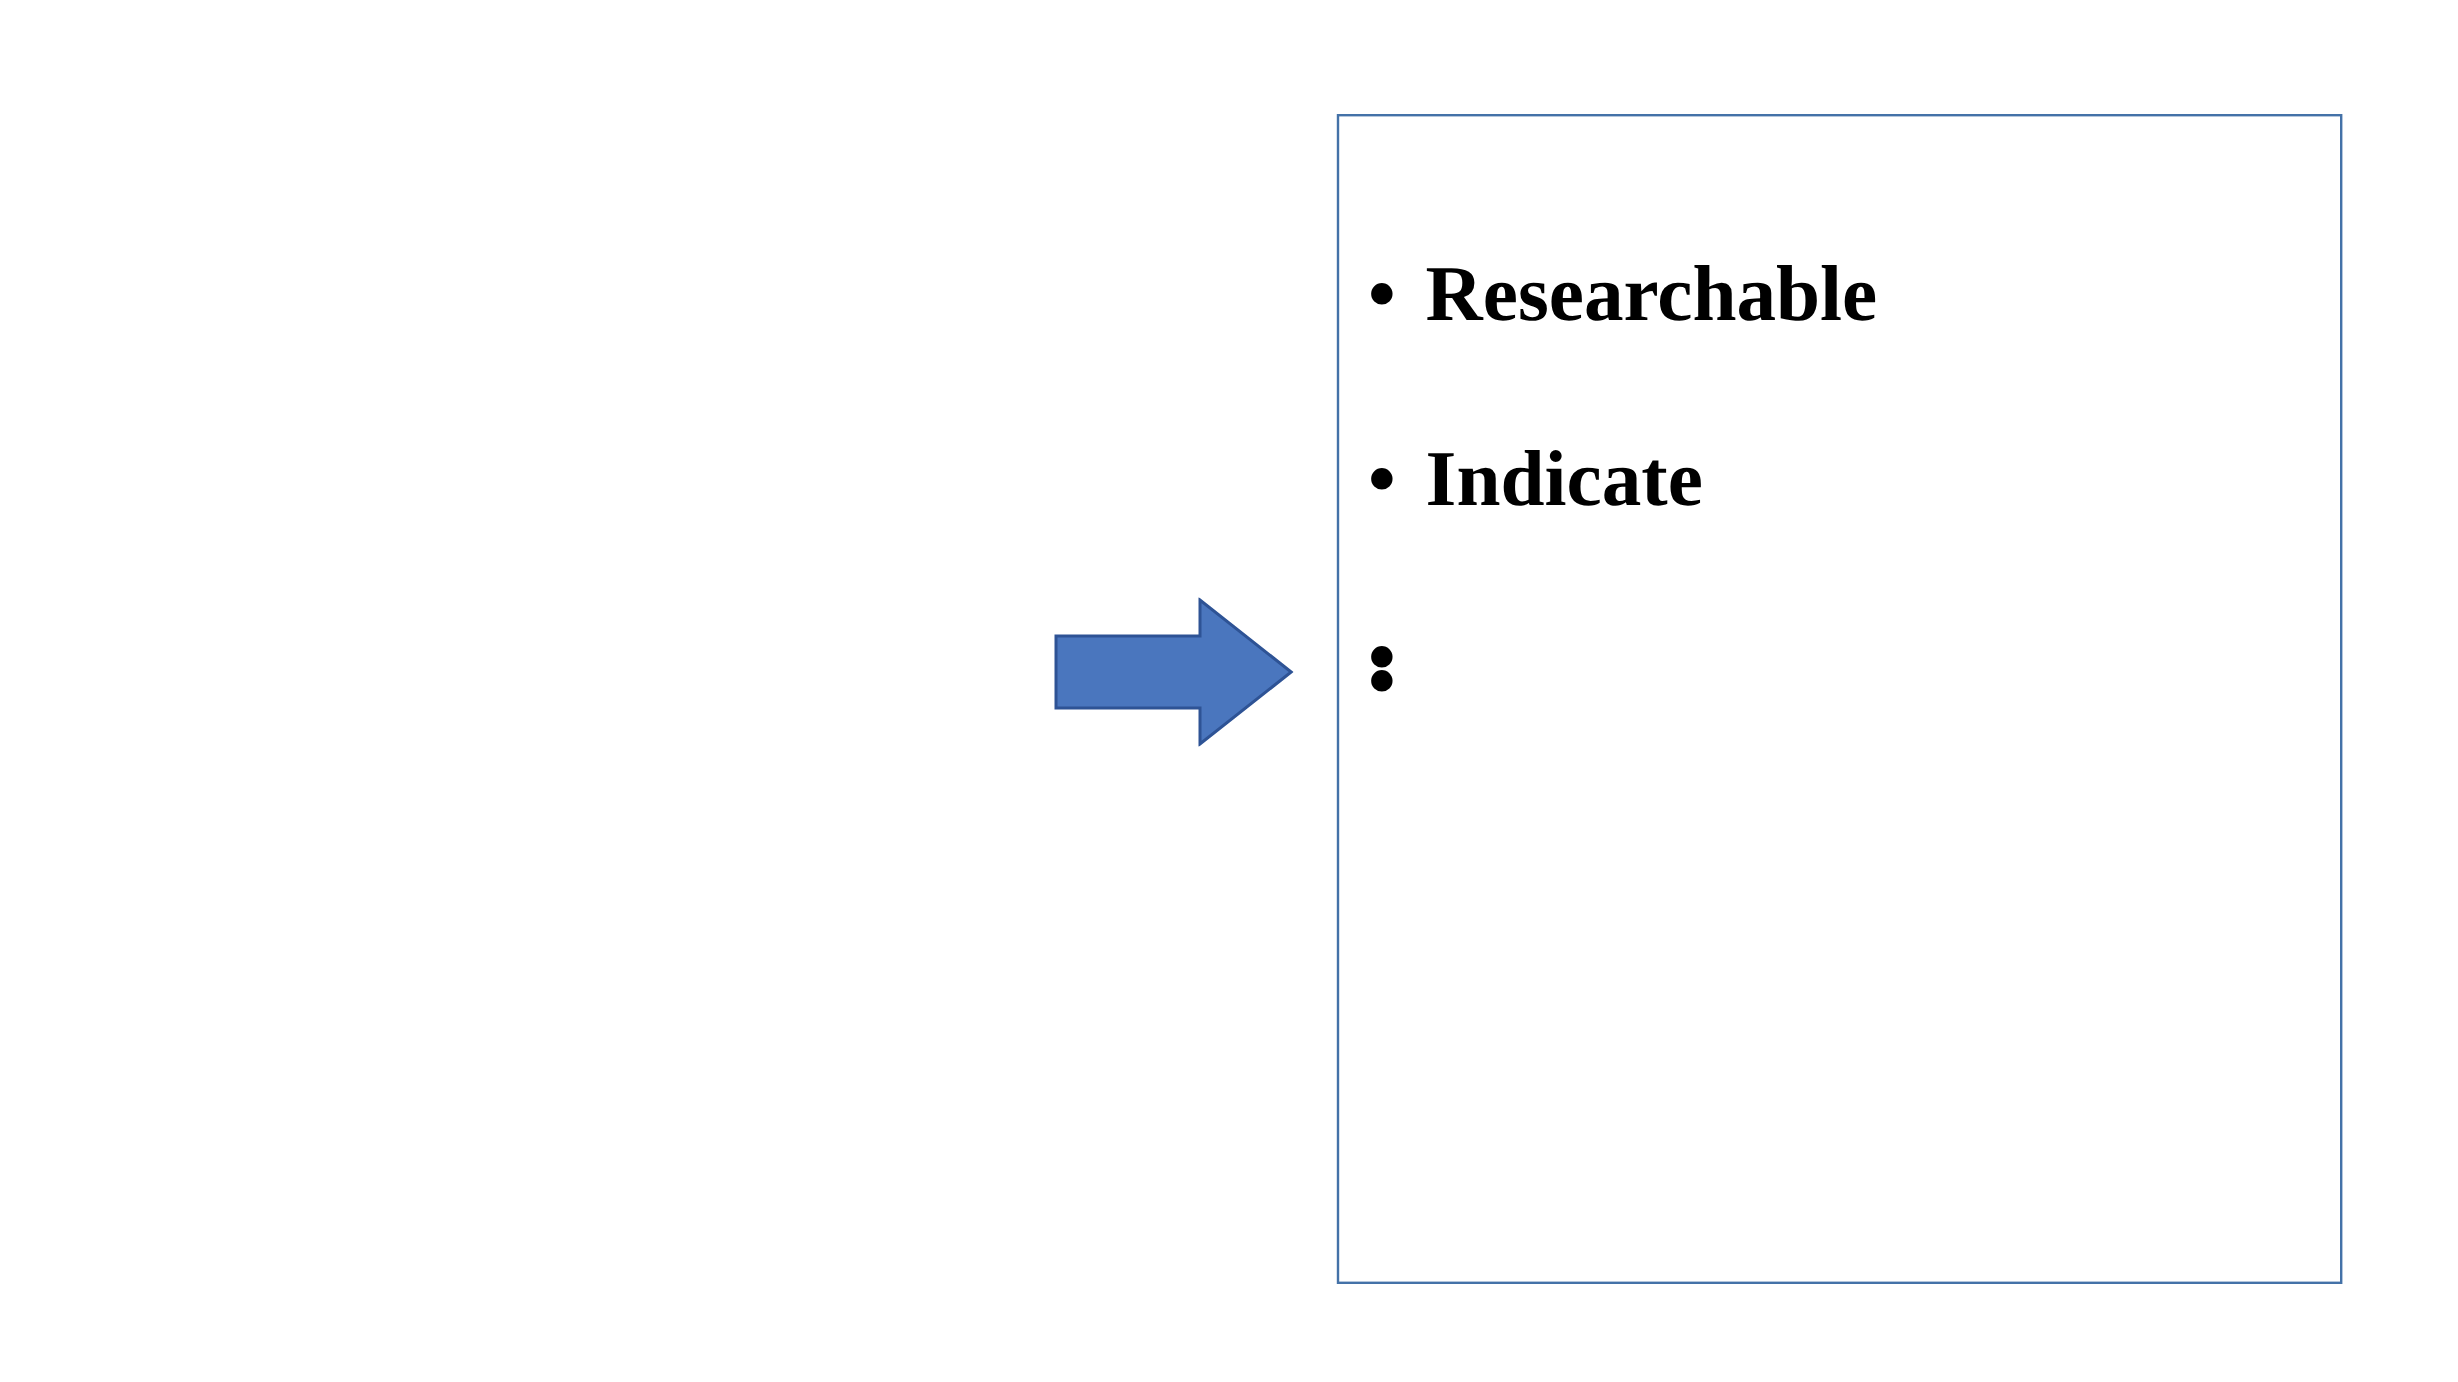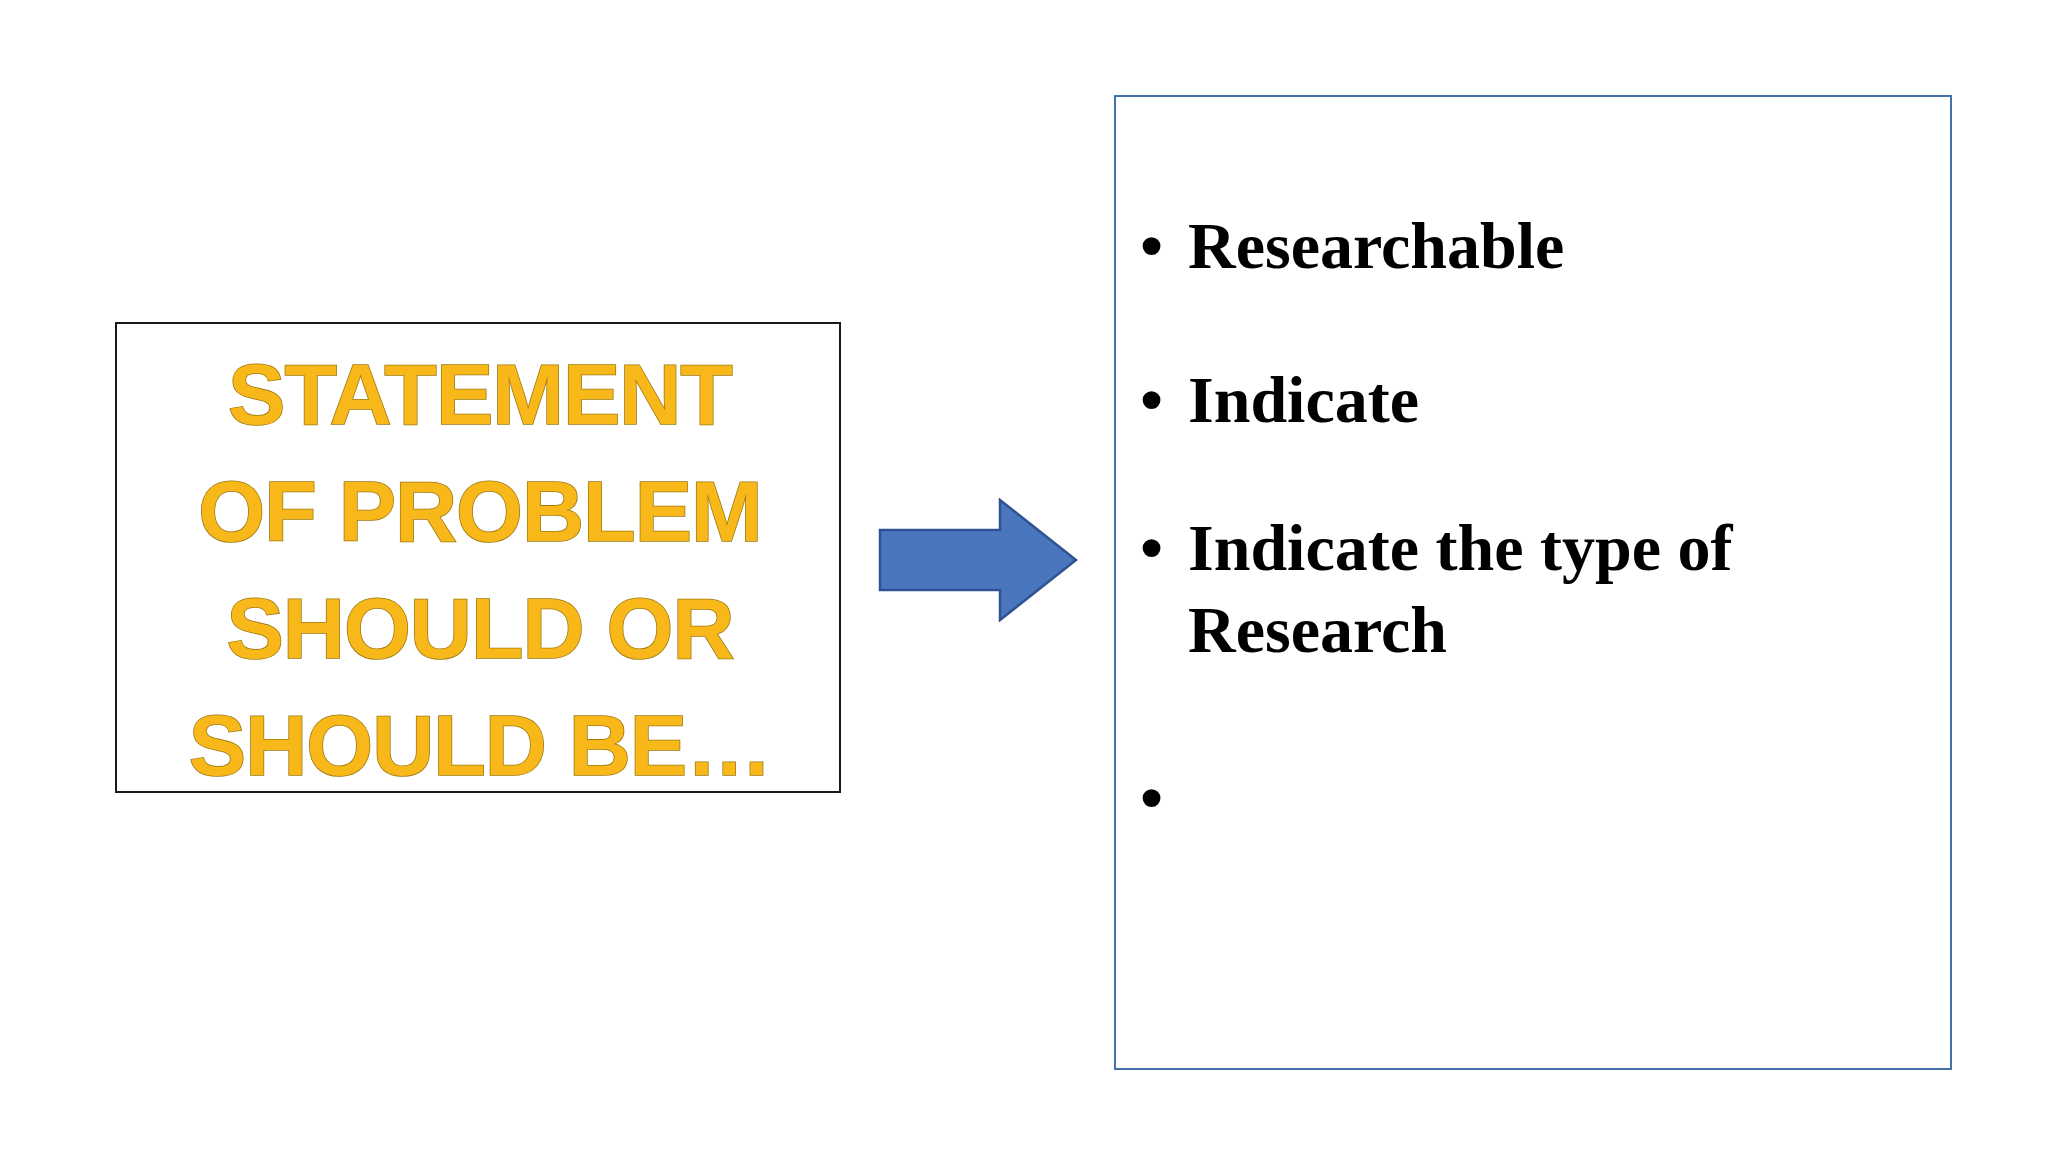--- a/index.html
+++ b/index.html
@@ -98,44 +98,37 @@
   #bullet-list li.gap-1 { margin-top: 68px; }
   #bullet-list li.gap-2 { margin-top: 72px; }
   #bullet-list li.gap-3 { margin-top: 66px; }
   #bullet-list li.gap-4 { margin-top: 86px; }
 </style>
 </head>
 <body>
 
 <div id="slide">
 
-  <div id="left-box">
-    <div id="left-box-text"><span>STATEMENT</span>
-<span>OF PROBLEM</span>
-<span>SHOULD OR</span>
-<span>SHOULD BE…</span></div>
-  </div>
 
   <svg id="arrow" viewBox="0 0 200 124">
     <polygon points="2,32 122,32 122,2 198,62 122,122 122,92 2,92" fill="#4A76BE" stroke="#2E5395" stroke-width="2.5" stroke-linejoin="miter"></polygon>
   </svg>
 
   <div id="right-box">
     <ul id="bullet-list">
       <li class="gap-1">
         <span class="bullet-dot">•</span>
         <span>Researchable</span>
       </li>
       <li class="gap-2">
         <span class="bullet-dot">•</span>
         <span>Indicate</span>
       </li>
       <li class="gap-3">
         <span class="bullet-dot">•</span>
-        <span>Indicate the type of Research</span>
       </li>
       <li class="gap-4">
         <span class="bullet-dot">•</span>
       </li>
     </ul>
   </div>
 
 </div>
 
 </body></html>

